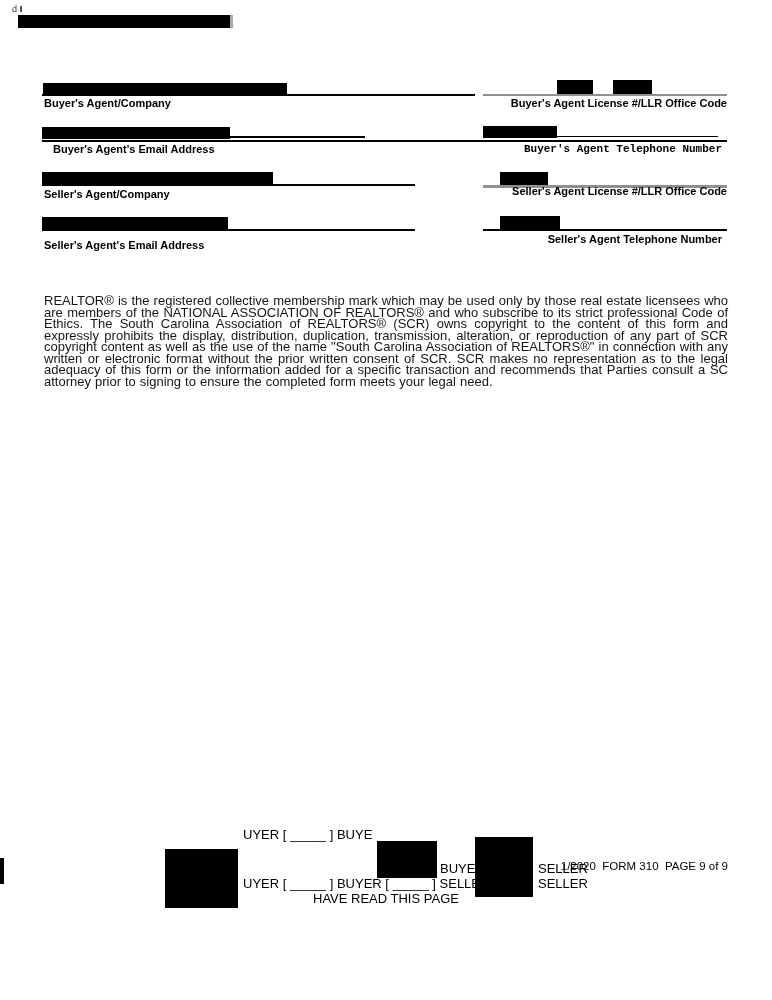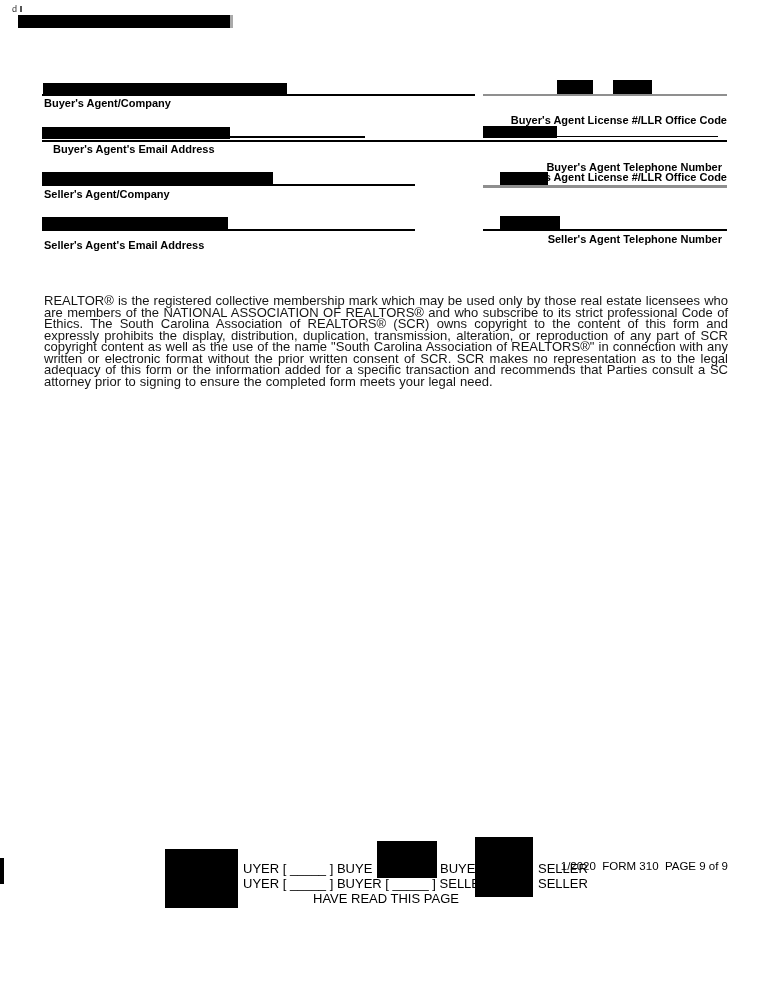--- a/index.html
+++ b/index.html
@@ -62,48 +62,48 @@
   <span class="frag">d</span>
   <span class="frag-mark"></span>
   <div class="redact" style="left:18px;top:15px;width:212px;height:13px;border-right:3px solid #aaa;"></div>
 
   <div class="redact" style="left:43px;top:83px;width:244px;height:12px;"></div>
   <div class="rule" style="left:42px;top:94px;width:433px;height:2px;"></div>
   <div class="rule-gray" style="left:483px;top:94px;width:244px;height:2px;"></div>
   <div class="redact" style="left:557px;top:80px;width:36px;height:14px;"></div>
   <div class="redact" style="left:613px;top:80px;width:39px;height:14px;"></div>
   <div class="field-label" style="left:44px;top:97px;">Buyer's Agent/Company</div>
-  <div class="field-label right" style="right:45px;top:114px;">Buyer's Agent License #/LLR Office Code</div>
+  <div class="field-label right" style="right:45px;top:97px;">Buyer's Agent License #/LLR Office Code</div>
 
   <div class="redact" style="left:42px;top:127px;width:188px;height:12px;"></div>
   <div class="rule" style="left:230px;top:136px;width:135px;height:2px;"></div>
   <div class="redact" style="left:483px;top:126px;width:74px;height:12px;"></div>
   <div class="rule" style="left:557px;top:136px;width:161px;height:1px;"></div>
   <div class="rule" style="left:42px;top:140px;width:685px;height:2px;"></div>
   <div class="field-label" style="left:44px;top:143px;padding-left:9px;">Buyer's Agent's Email Address</div>
-  <div class="field-label right" style="right:50px;top:161px;">Buyer's Agent Telephone Number</div>
+  <div class="field-label right" style="right:50px;top:143px;font-family:Liberation Mono, monospace;">Buyer's Agent Telephone Number</div>
 
   <div class="redact" style="left:42px;top:172px;width:231px;height:13px;"></div>
   <div class="rule" style="left:42px;top:184px;width:373px;height:2px;"></div>
   <div class="rule-gray" style="left:483px;top:185px;width:244px;height:3px;"></div>
   <div class="redact" style="left:500px;top:172px;width:48px;height:13px;"></div>
   <div class="field-label" style="left:44px;top:188px;">Seller's Agent/Company</div>
-  <div class="field-label right" style="right:45px;top:171px;text-align:right;">Seller's Agent License #/LLR Office Code</div>
+  <div class="field-label right" style="right:45px;top:185px;text-align:right;">Seller's Agent License #/LLR Office Code</div>
 
   <div class="redact" style="left:42px;top:217px;width:186px;height:13px;"></div>
   <div class="rule" style="left:42px;top:229px;width:373px;height:2px;"></div>
   <div class="redact" style="left:500px;top:216px;width:60px;height:13px;"></div>
   <div class="rule" style="left:483px;top:229px;width:244px;height:2px;"></div>
   <div class="field-label" style="left:44px;top:239px;">Seller's Agent's Email Address</div>
   <div class="field-label right" style="right:50px;top:233px;">Seller's Agent Telephone Number</div>
 
   <div class="legal">REALTOR® is the registered collective membership mark which may be used only by those real estate licensees who are members of the NATIONAL ASSOCIATION OF REALTORS® and who subscribe to its strict professional Code of Ethics. The South Carolina Association of REALTORS® (SCR) owns copyright to the content of this form and expressly prohibits the display, distribution, duplication, transmission, alteration, or reproduction of any part of SCR copyright content as well as the use of the name "South Carolina Association of REALTORS®" in connection with any written or electronic format without the prior written consent of SCR. SCR makes no representation as to the legal adequacy of this form or the information added for a specific transaction and recommends that Parties consult a SC attorney prior to signing to ensure the completed form meets your legal need.</div>
 
   <div class="redact" style="left:165px;top:849px;width:73px;height:59px;"></div>
-  <div class="ack-text" style="left:243px;top:861px;text-align:right;">UYER [ _____ ] BUYE</div>
+  <div class="ack-text" style="left:243px;top:827px;text-align:right;">UYER [ _____ ] BUYE</div>
   <div class="redact" style="left:377px;top:841px;width:60px;height:37px;"></div>
   <div class="ack-text" style="left:440px;top:861px;">BUYER</div>
   <div class="ack-text" style="left:538px;top:861px;">SELLER</div>
   <div class="ack-text" style="left:243px;top:876px;">UYER [ _____ ] BUYER [ _____ ] SELLE</div>
   <div class="ack-text" style="left:538px;top:876px;">SELLER</div>
   <div class="redact" style="left:475px;top:837px;width:58px;height:60px;"></div>
   <div class="ack-text" style="left:313px;top:891px;text-align:center;">HAVE READ THIS PAGE</div>
 
   <div class="redact" style="left:0px;top:858px;width:4px;height:26px;"></div>
 

